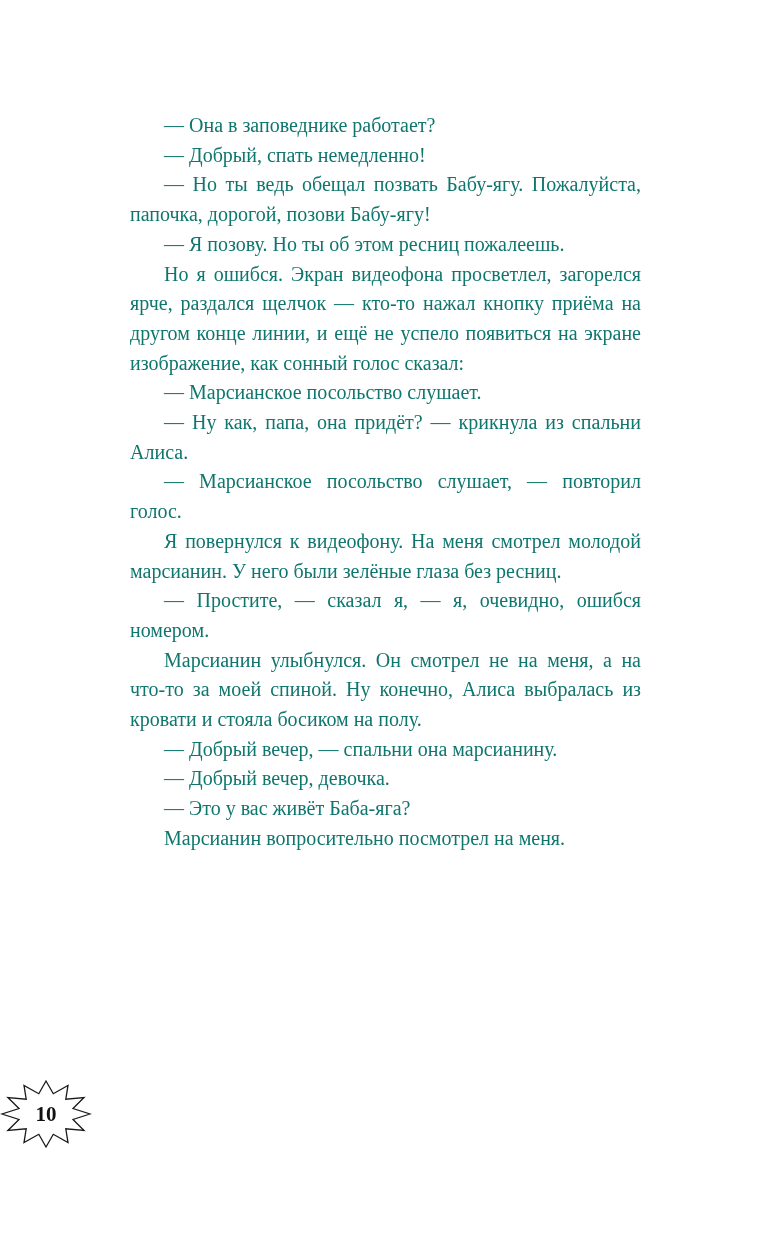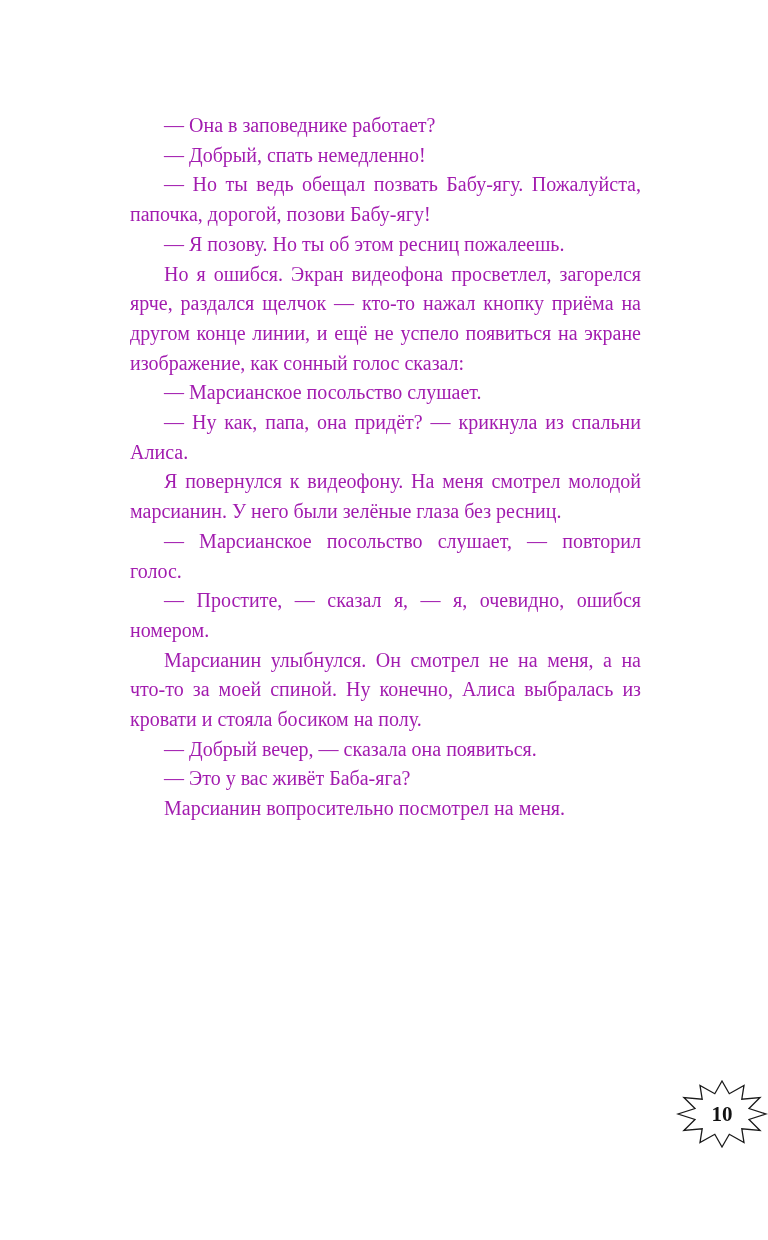--- a/index.html
+++ b/index.html
@@ -7,21 +7,21 @@
     padding: 0;
     background: #ffffff;
   }
   .page {
     position: relative;
     width: 768px;
     height: 1240px;
     background: #ffffff;
     overflow: hidden;
     font-family: "Liberation Serif", "DejaVu Serif", serif;
-    color: #a21caf;
+    color: #0f766e;
   }
   .text-block {
     position: absolute;
     left: 130px;
     top: 111px;
     width: 511px;
     font-size: 20px;
     line-height: 29.7px;
     text-align: justify;
   }
@@ -29,21 +29,21 @@
     margin: 0;
     padding: 0;
     text-indent: 34px;
   }
   .page-number-wrap {
     position: absolute;
     left: 0;
     right: 0;
     top: 1078px;
     display: flex;
-    justify-content: flex-end;
+    justify-content: flex-start;
   }
   .burst {
     display: block;
   }
   .burst polygon {
     fill: #ffffff;
     stroke: #1a1a1a;
     stroke-width: 1.3;
     stroke-linejoin: miter;
   }
@@ -60,25 +60,26 @@
 <div class="page">
 
   <div class="text-block" id="text-block">
       <p>— Она в заповеднике работает?</p>
       <p>— Добрый, спать немедленно!</p>
       <p>— Но ты ведь обещал позвать Бабу-ягу. Пожалуйста, папочка, дорогой, позови Бабу-ягу!</p>
       <p>— Я позову. Но ты об этом ресниц пожалеешь.</p>
       <p>Но я ошибся. Экран видеофона просветлел, загорелся ярче, раздался щелчок — кто-то нажал кнопку приёма на другом конце линии, и ещё не успело появиться на экране изображение, как сонный голос сказал:</p>
       <p>— Марсианское посольство слушает.</p>
       <p>— Ну как, папа, она придёт? — крикнула из спальни Алиса.</p>
+      <p>— Марсианское посольство слушает, — повторил голос.</p>
       <p>Я повернулся к видеофону. На меня смотрел молодой марсианин. У него были зелёные глаза без ресниц.</p>
-      <p>— Марсианское посольство слушает, — повторил голос.</p>
       <p>— Простите, — сказал я, — я, очевидно, ошибся номером.</p>
       <p>Марсианин улыбнулся. Он смотрел не на меня, а на что-то за моей спиной. Ну конечно, Алиса выбралась из кровати и стояла босиком на полу.</p>
-      <p>— Добрый вечер, — сказала она появиться.</p>
+      <p>— Добрый вечер, — спальни она марсианину.</p>
+      <p>— Добрый вечер, девочка.</p>
       <p>— Это у вас живёт Баба-яга?</p>
       <p>Марсианин вопросительно посмотрел на меня.</p>
     </div>
 
   <div class="page-number-wrap">
     <svg class="burst" width="92" height="72" viewBox="0 0 92 72">
       <polygon points="90,36 73,41.5 84,52.5 65.8,50.8 68,64.6 53.3,56.3 46,69 38.8,56.3 24,64.6 26.2,50.8 7.9,52.5 19,41.5 2,36 19,30.5 7.9,19.5 26.2,21.2 24,7.4 38.8,15.7 46,3 53.3,15.7 68,7.4 65.8,21.2 84,19.5 73,30.5"></polygon>
       <text x="46" y="43" text-anchor="middle">10</text>
     </svg>
   </div>

